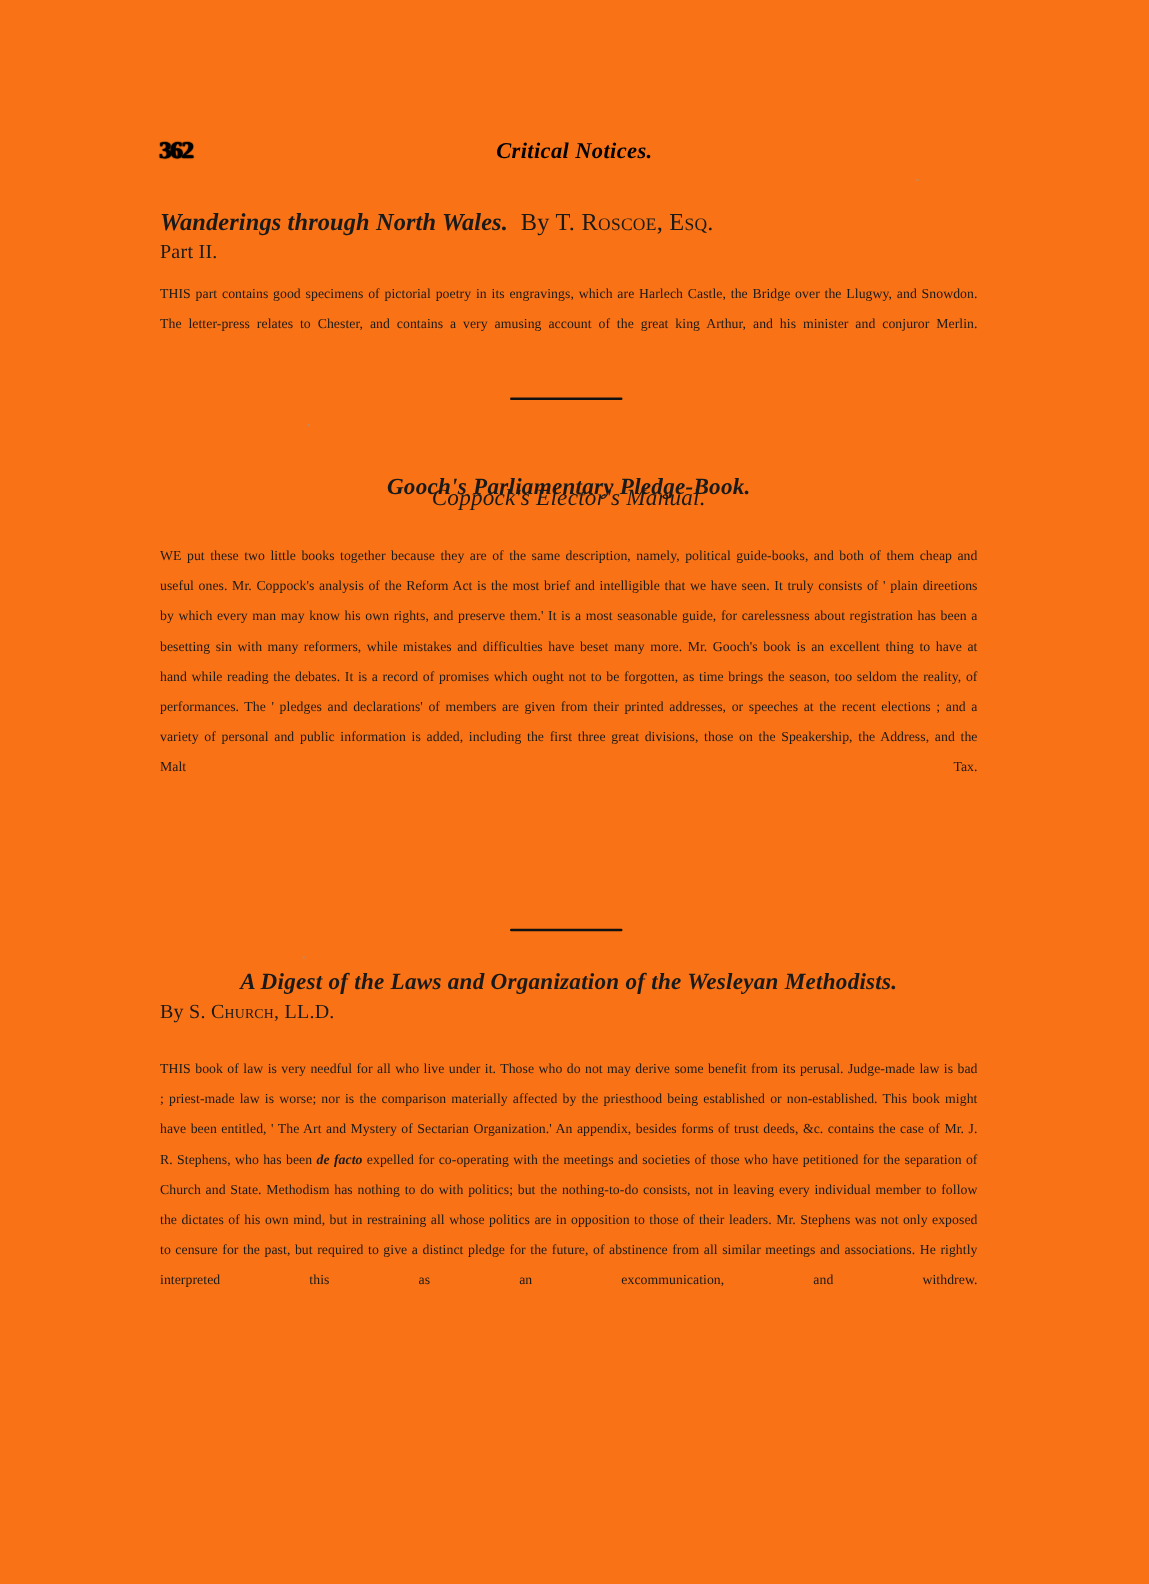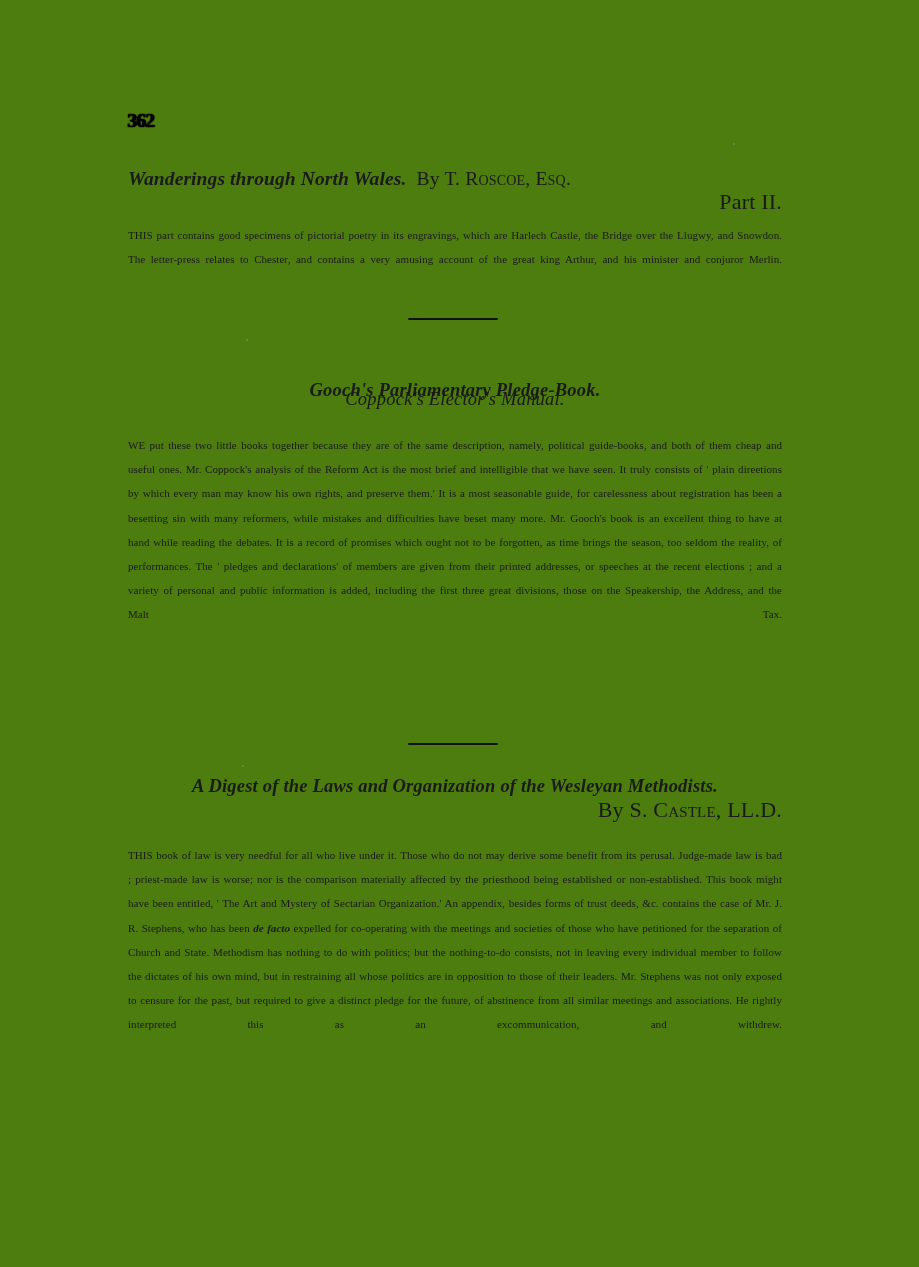--- a/index.html
+++ b/index.html
@@ -16,21 +16,21 @@
     font-family: "Liberation Serif", "DejaVu Serif", serif;
     color: #1a1a1a;
     -webkit-font-smoothing: none;
   }
 
   .page {
     position: absolute;
     left: 0; top: 0;
     width: 919px;
     height: 1267px;
-    background: #4d7c0f;
+    background: #f97316;
   }
 
   
   .running-head {
     position: absolute;
     left: 0;
     top: 110px;
     width: 919px;
     height: 26px;
   }
@@ -77,23 +77,23 @@
   }
   .art-title .roman {
     font-style: normal;
     font-weight: normal;
     letter-spacing: 0.2px;
   }
   .art-title .roman .sc {
     font-variant: small-caps;
   }
   .art-subtitle {
-    text-align: right;
+    text-align: left;
     font-style: normal;
-    font-size: 22px;
+    font-size: 16px;
     line-height: 26px;
     letter-spacing: 0.2px;
   }
   .sec-title {
     text-align: center;
     font-style: italic;
     font-weight: bold;
     font-size: 18.5px;
     line-height: 27px;
     letter-spacing: 0.2px;
@@ -150,20 +150,21 @@
     opacity: 0.5;
   }
 </style>
 </head>
 <body>
 
 <div class="page">
 
   <div class="running-head">
     <div class="folio">362</div>
+    <div class="head-title">Critical Notices.</div>
   </div>
 
   <div class="col art-title" style="top:166px;">
     <span>Wanderings through North Wales.</span><span class="roman">&nbsp; By T. <span class="sc">Roscoe</span>, <span class="sc">Esq</span>.</span>
   </div>
   <div class="col art-subtitle" style="top:189px;">Part II.</div>
 
   <div class="col body-par" style="top:223px;">
     <span class="lead"><span>T</span><span>HIS</span></span><span> part contains good specimens of pictorial poetry in its engravings, which are Harlech Castle, the Bridge over the Llugwy, and Snowdon. The letter-press relates to Chester, and contains a very amusing account of the great king Arthur, and his minister and conjuror Merlin.</span>
   </div>
@@ -174,21 +175,21 @@
   <div class="col sec-title-lighter" style="top:386px;">Coppock's Elector's Manual.</div>
 
   <div class="col body-par" style="top:433px;">
     <span class="lead"><span>W</span><span>E</span></span><span> put these two little books together because they are of the same description, namely, political guide-books, and both of them cheap and useful ones.    Mr. Coppock's analysis of the Reform Act is the most brief and intelligible that we have seen.    It truly consists of ' plain direetions by which every man may know his own rights, and preserve them.'    It is a most seasonable guide, for carelessness about registration has been a besetting sin with many reformers, while mistakes and difficulties have beset many more.    Mr. Gooch's book is an excellent thing to have at hand while reading the debates.    It is a record of promises which ought not to be forgotten, as time brings the season, too seldom the reality, of performances.    The ' pledges and declarations' of members are given from their printed addresses, or speeches at the recent elections ; and a variety of personal and public information is added, including the first three great divisions, those on the Speakership, the Address, and the Malt Tax.</span>
   </div>
 
   <div class="rule" style="top:743px;"></div>
 
   <div class="col sec-title" style="top:773px;">A Digest of the Laws and Organization of the Wesleyan Methodists.</div>
   <div class="col art-subtitle" style="top:797px;">
-    <span class="roman">By S. <span style="font-variant:small-caps;">Castle</span>, <span style="font-variant:small-caps;">LL.D.</span></span>
+    <span class="roman">By S. <span style="font-variant:small-caps;">Church</span>, <span style="font-variant:small-caps;">LL.D.</span></span>
   </div>
 
   <div class="col body-par" style="top:843px;">
     <span class="lead"><span>T</span><span>HIS</span></span><span> book of law is very needful for all who live under it.    Those who do not may derive some benefit from its perusal.    Judge-made law is bad ; priest-made law is worse; nor is the comparison materially affected by the priesthood being established or non-established.    This book might have been entitled, ' The Art and Mystery of Sectarian Organization.'    An appendix, besides forms of trust deeds, &amp;c. contains the case of Mr. J. R. Stephens, who has been </span><i>de facto</i><span> expelled for co-operating with the meetings and societies of those who have petitioned for the separation of Church and State.    Methodism has nothing to do with politics; but the nothing-to-do consists, not in leaving every individual member to follow the dictates of his own mind, but in restraining all whose politics are in opposition to those of their leaders.    Mr. Stephens was not only exposed to censure for the past, but required to give a distinct pledge for the future, of abstinence from all similar meetings and associations.    He rightly interpreted this as an excommunication, and withdrew.</span>
   </div>
 
   <div class="speck" style="left:262px;top:182px;width:2px;height:2px;"></div>
   <div class="speck" style="left:246px;top:339px;width:2px;height:2px;"></div>
   <div class="speck" style="left:242px;top:765px;width:2px;height:2px;"></div>
   <div class="speck" style="left:733px;top:143px;width:2px;height:2px;"></div>

